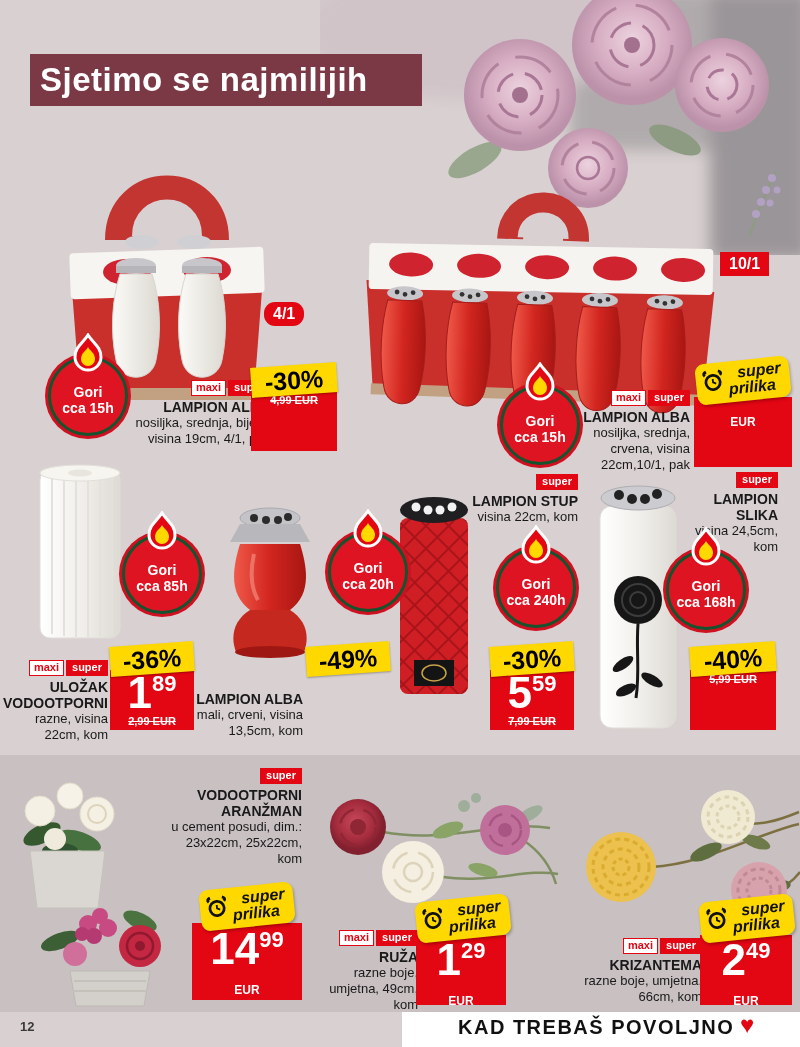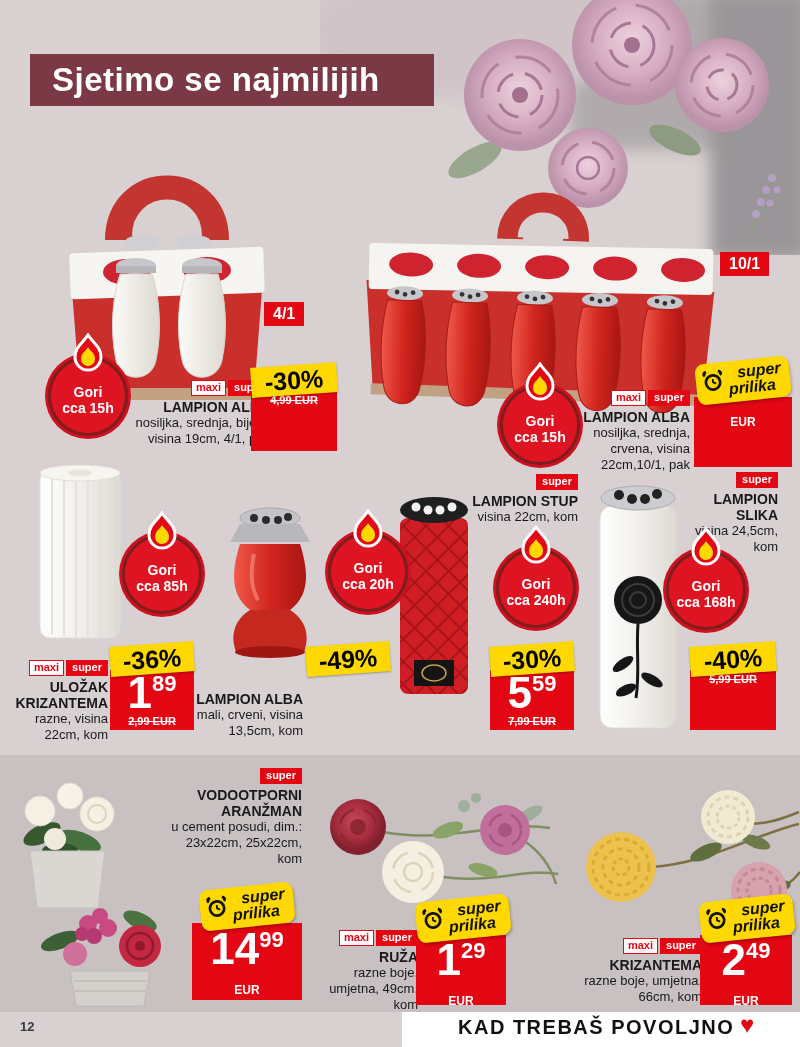--- a/index.html
+++ b/index.html
@@ -1,20 +1,20 @@
 <!DOCTYPE html>
 <html><head>
 <meta charset="utf-8">
 <style>
   html,body{margin:0;padding:0;}
   .page{position:relative;width:800px;height:1047px;background:#d9d1d1;overflow:hidden;
         font-family:"Liberation Sans",sans-serif;color:#191919;}
   
   .hdr{position:absolute;z-index:4;background:#7b3946;display:flex;align-items:center;
-       padding-left:22px;color:#fff;font-weight:700;font-size:33px;letter-spacing:.5px;}
+       padding-left:10px;color:#fff;font-weight:700;font-size:33px;letter-spacing:.5px;}
   
   .hero{position:absolute;top:0;right:0;z-index:1;}
   
   .bstrip{position:absolute;left:0;top:755px;width:800px;height:257px;background:#c8c0c1;z-index:1;}
   
   .pinfo{position:absolute;z-index:5;text-align:right;line-height:1.2;}
   .brow{margin-bottom:2px;}
   .bmaxi{display:inline-block;background:#fff;color:#e30613;border:1px solid #e30613;
          font-weight:700;font-size:11px;padding:0 4px 1px;}
   .bsuper{display:inline-block;background:#e30613;color:#fff;border:1px solid #e30613;
@@ -38,21 +38,21 @@
   .peur{font-weight:700;font-size:12px;margin-top:14px;}
   
   .deal{position:relative;z-index:3;background:#ffd800;border-radius:9px;transform:rotate(-6deg);
         padding:4px 8px 4px 32px;color:#111;font-weight:700;font-style:italic;font-size:16px;
         line-height:1.02;box-shadow:1px 2px 3px rgba(0,0,0,.25);width:fit-content;margin:0 auto 0 auto;}
   .deal .dl1{display:block;margin-left:10px;}
   .deal .dl2{display:block;}
   .clock{position:absolute;left:5px;top:50%;transform:translateY(-50%);}
   
   .gori{position:absolute;z-index:7;width:80px;height:80px;border-radius:50%;background:#df1423;
-        border:3px solid #7f1d1d;box-shadow:0 0 0 3px #cf1020;color:#fff;font-weight:700;font-size:14px;
+        border:3px solid #14532d;box-shadow:0 0 0 3px #cf1020;color:#fff;font-weight:700;font-size:14px;
         display:flex;flex-direction:column;align-items:center;justify-content:center;line-height:1.15;
         padding-top:8px;box-sizing:border-box;text-align:center;}
   .flame{position:absolute;top:-26px;left:50%;transform:translateX(-50%);}
   
   .pack{position:absolute;z-index:6;background:#e30613;color:#fff;font-weight:700;font-size:16px;
         padding:3px 9px;}
   
   .photo{position:absolute;z-index:2;}
   
   .fwhite{position:absolute;left:402px;top:1012px;width:398px;height:35px;background:#fff;z-index:2;}
@@ -145,21 +145,21 @@
         <rect x="74" y="126" width="40" height="7" fill="#b5b5ba"></rect>
         <path d="M78 134 C70 158 68 192 74 220 C78 243 110 243 114 220 C120 192 118 158 110 134 Z" fill="url(#wax)" stroke="#d8d5cf"></path>
       </g>
       <g>
         <ellipse cx="160" cy="126" rx="20" ry="8" fill="#c7c7cb"></ellipse>
         <rect x="140" y="126" width="40" height="7" fill="#b5b5ba"></rect>
         <path d="M144 134 C136 158 134 192 140 220 C144 243 176 243 180 220 C186 192 184 158 176 134 Z" fill="url(#wax)" stroke="#d8d5cf"></path>
       </g>
     </svg>
   </div>
-  <div class="pack" style="left:264px;top:302px;">
+  <div class="pack" style="left:264px;top:302px;border-radius:11px;">
     <span>4/1</span>
   </div>
   <div class="gori" style="left:48px;top:356px;">
     <span class="flame">
       <svg width="34" height="40" viewBox="0 0 34 40">
           <path d="M17 2 C22 10 30 14 30 24 a13 13 0 0 1 -26 0 C4 14 12 10 17 2 Z" fill="#e30613" stroke="#fff" stroke-width="3"></path>
           <path d="M17 14 C19 18 24 20 24 26 a7 7 0 0 1 -14 0 c0 -6 5 -8 7 -12 Z" fill="#ffd800"></path>
         </svg>
     </span>
     <span>Gori</span>
@@ -307,21 +307,21 @@
           <path d="M17 14 C19 18 24 20 24 26 a7 7 0 0 1 -14 0 c0 -6 5 -8 7 -12 Z" fill="#ffd800"></path>
         </svg>
     </span>
     <span>Gori</span>
     <span>cca 85h</span>
   </div>
   <div class="pinfo" style="left:0px;top:656px;width:108px;">
     <div class="brow">
       <span class="bmaxi">maxi</span><span class="bsuper">super</span>
     </div>
-    <div class="ptitle">ULOŽAK KRIZANTEMA</div>
+    <div class="ptitle">ULOŽAK VODOOTPORNI</div>
     <div class="pdesc">razne, visina 22cm, kom</div>
   </div>
   <div class="pprice" style="left:110px;top:644px;width:84px;">
     <div class="disc">-36%</div>
     <div class="pbox">
       <div class="pnum"><span class="pint">1</span><span class="pcents">89</span></div>
       <div class="pold"><span>2,99 EUR</span></div>
     </div>
   </div>
 

